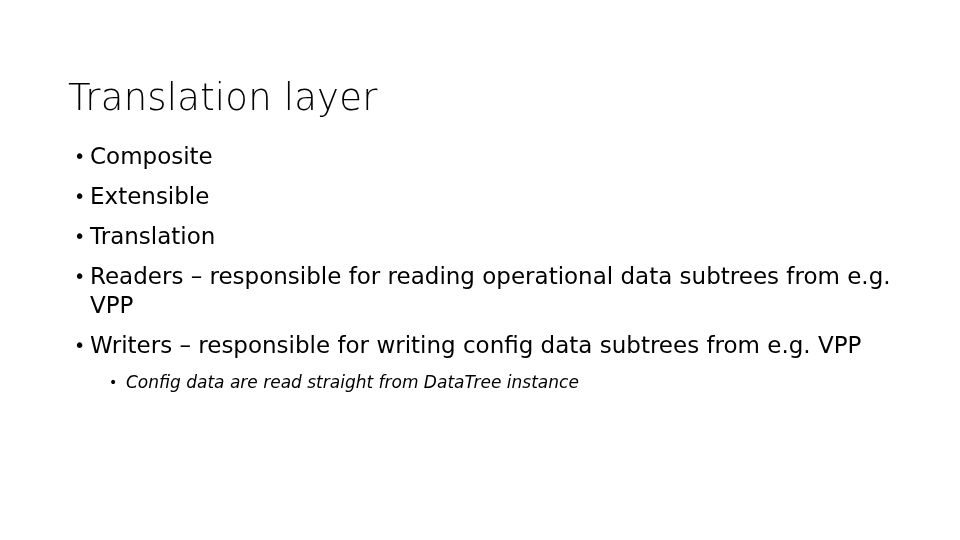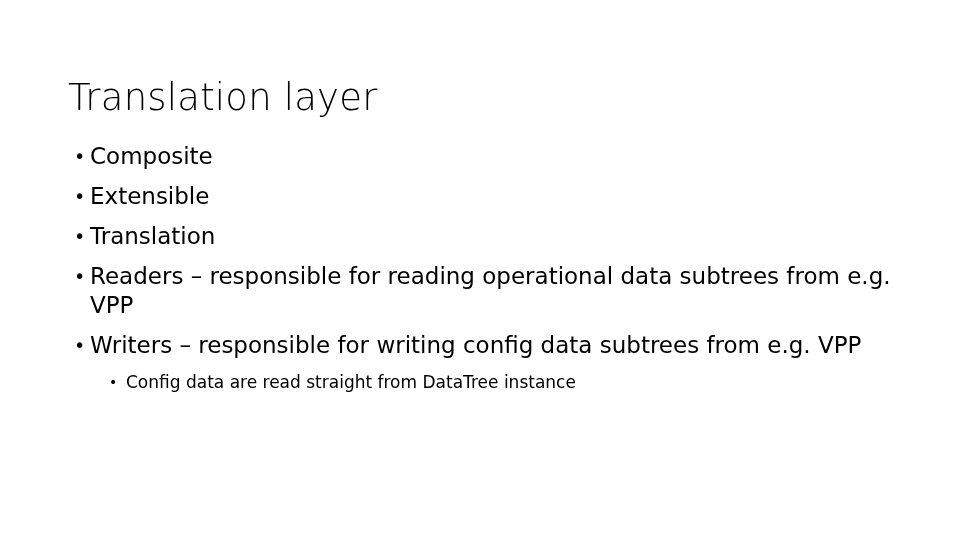--- a/index.html
+++ b/index.html
@@ -85,20 +85,21 @@
     flex: 0 0 auto;
     width: 17px;
     font-size: 14px;
     line-height: 22px;
     text-align: left;
     box-sizing: border-box;
   }
   .level-2 .bullet-text {
     flex: 1 1 auto;
     display: block;
+    font-style: italic;
   }
 </style>
 </head>
 <body>
 
 <div class="slide">
 
   <h1 class="slide-title">Translation layer</h1>
 
   <div class="body-block">

